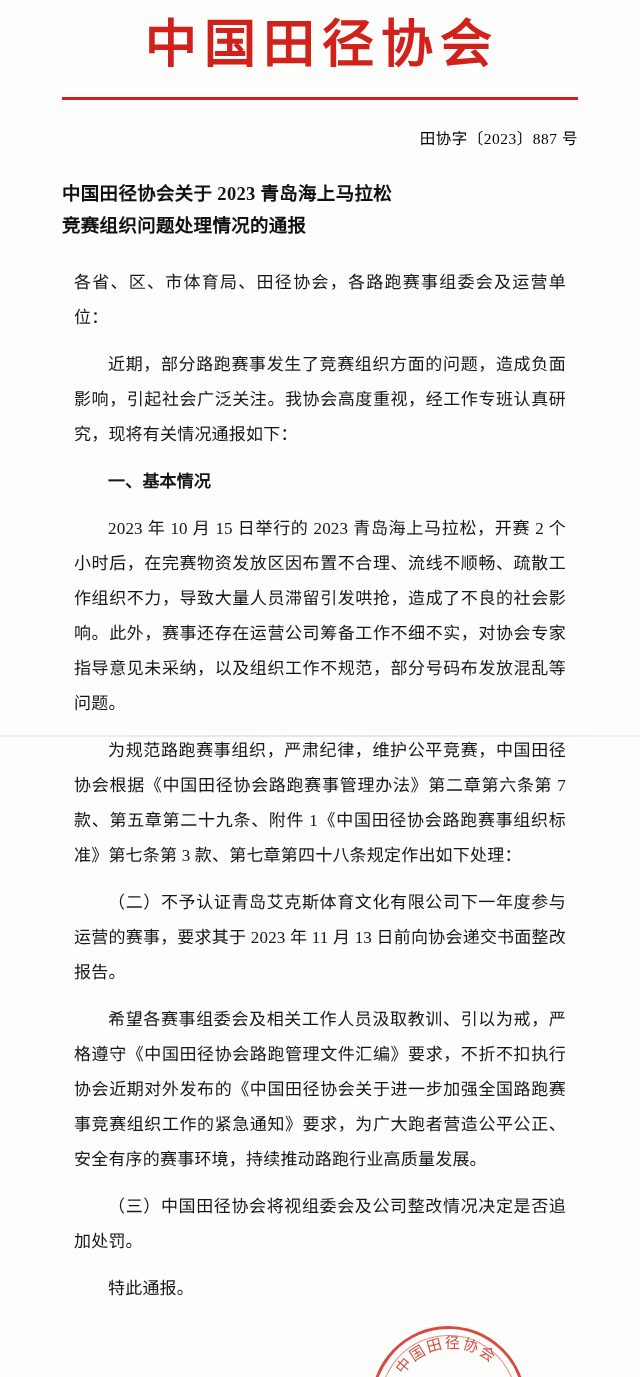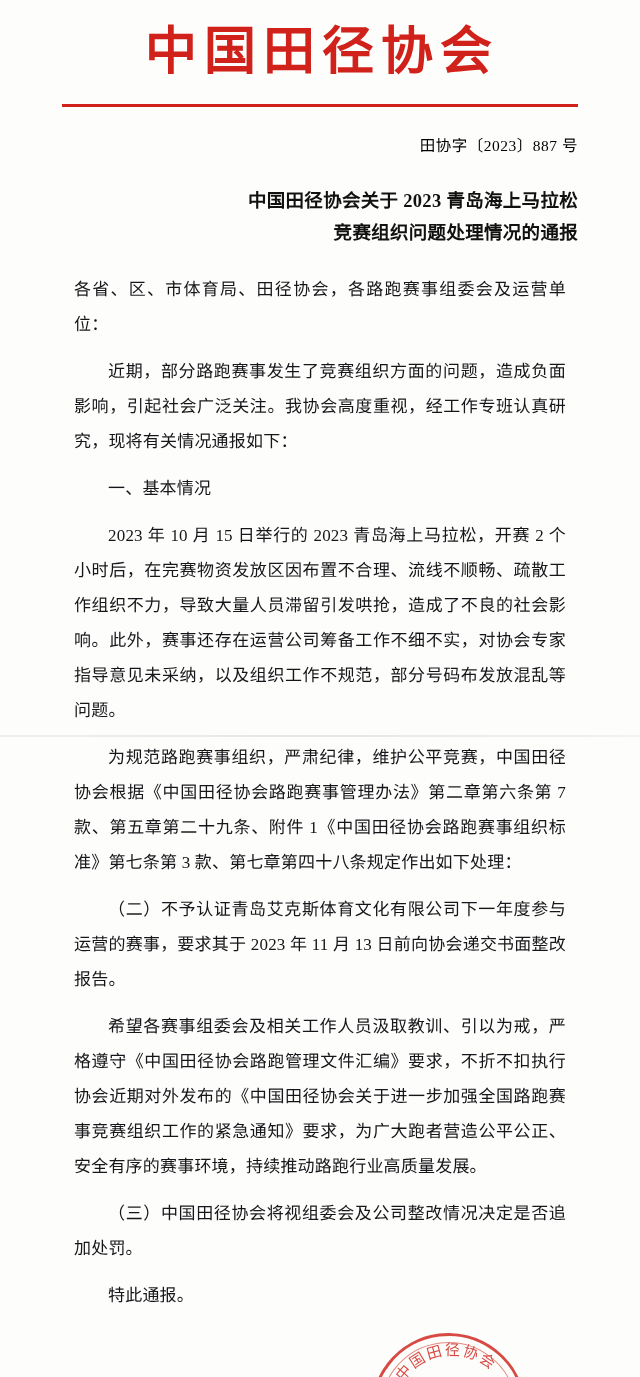--- a/index.html
+++ b/index.html
@@ -14,21 +14,21 @@
     color: #1a1a1a;
     position: relative;
     overflow: hidden;
   }
   .page {
     position: relative;
     width: 640px;
     height: 1377px;
     background: #fdfdfb;
     box-sizing: border-box;
-    padding: 8px 62px;
+    padding: 1px 62px;
   }
 
   
   .letterhead {
     padding-top: 14px;
     text-align: center;
   }
   .letterhead-title {
     color: #d1211b;
     font-family: "Liberation Serif", "DejaVu Serif", serif;
@@ -51,21 +51,21 @@
     margin-top: 26px;
     text-align: right;
     font-size: 15.5px;
     letter-spacing: 0.5px;
     color: #000000;
   }
 
   
   .doc-title {
     margin-top: 30px;
-    text-align: right;
+    text-align: left;
     font-weight: bold;
     font-size: 18.5px;
     line-height: 1.75;
     letter-spacing: 0.3px;
     color: #111;
   }
   .doc-title div { white-space: nowrap; }
 
   
   .body-text {
@@ -73,21 +73,21 @@
     font-size: 17px;
     line-height: 2.06;
     letter-spacing: 0.2px;
     text-align: justify;
     color: #16161a;
   }
   .body-text p {
     margin: 12px;
   }
   .p-indent { text-indent: 2em; }
-  .p-bold { font-weight: normal; text-indent: 2em; }
+  .p-bold { font-weight: bold; text-indent: 2em; }
 
   
   .crease {
     position: absolute;
     left: 0;
     right: 0;
     top: 735px;
     height: 2px;
     background: linear-gradient(to right, rgba(0,0,0,0.10), rgba(0,0,0,0.16), rgba(0,0,0,0.08));
     opacity: .55;

